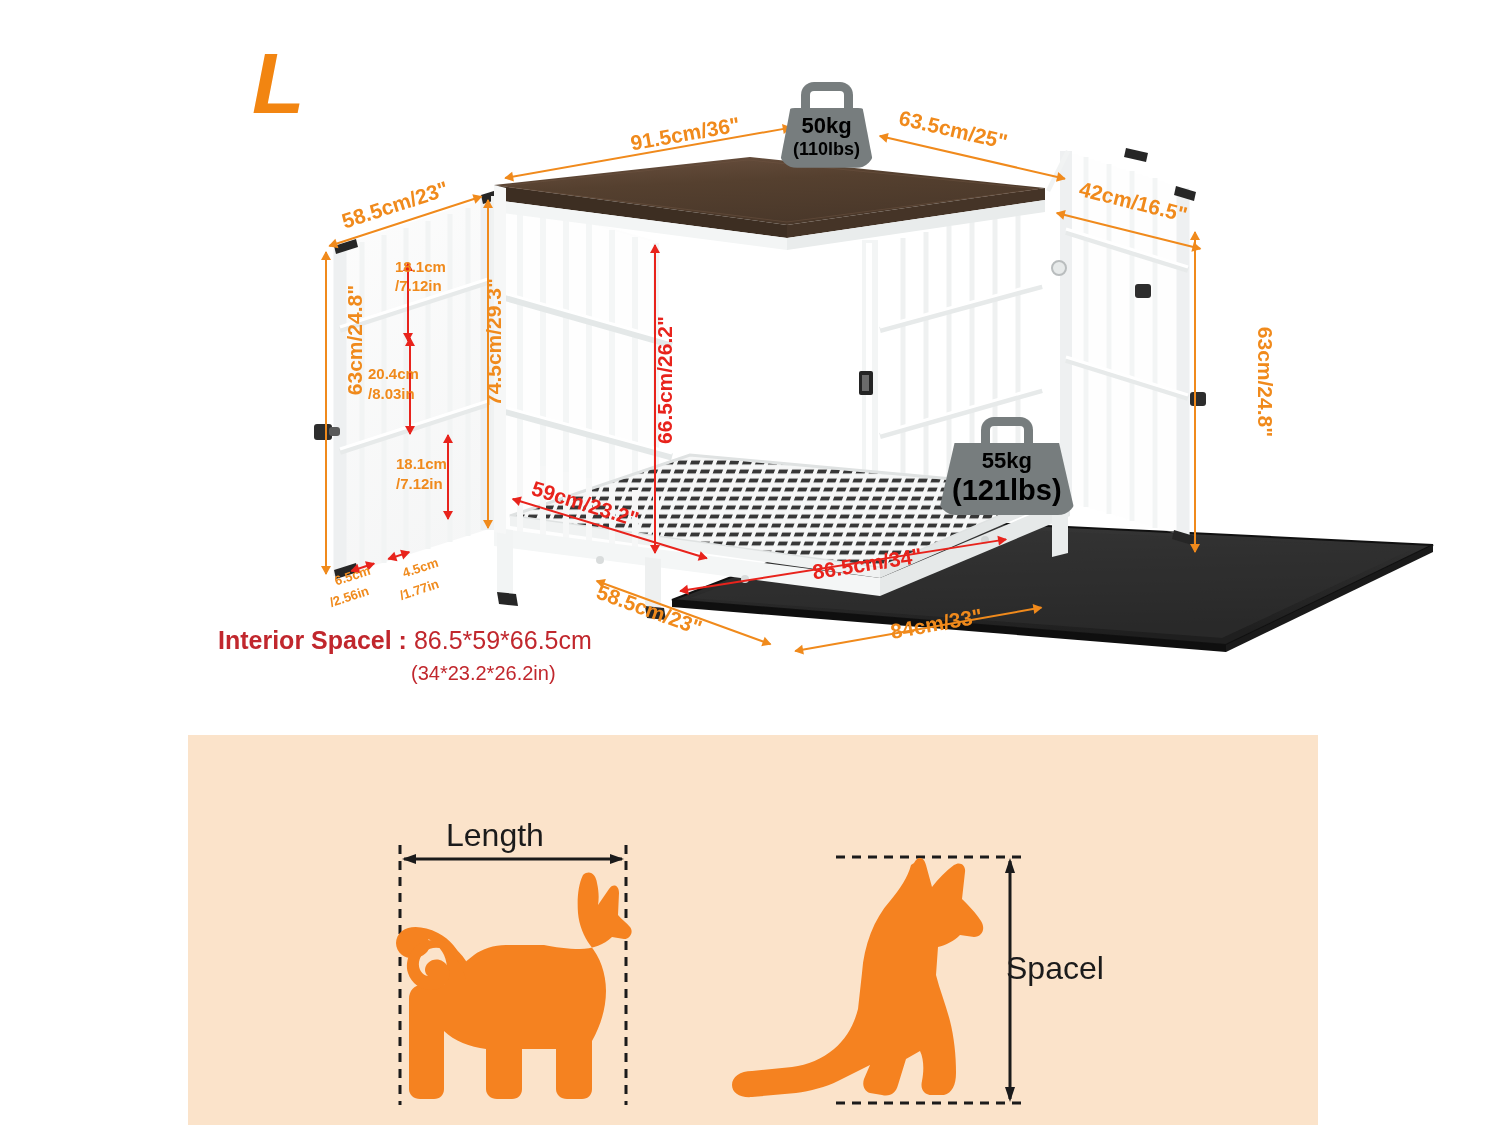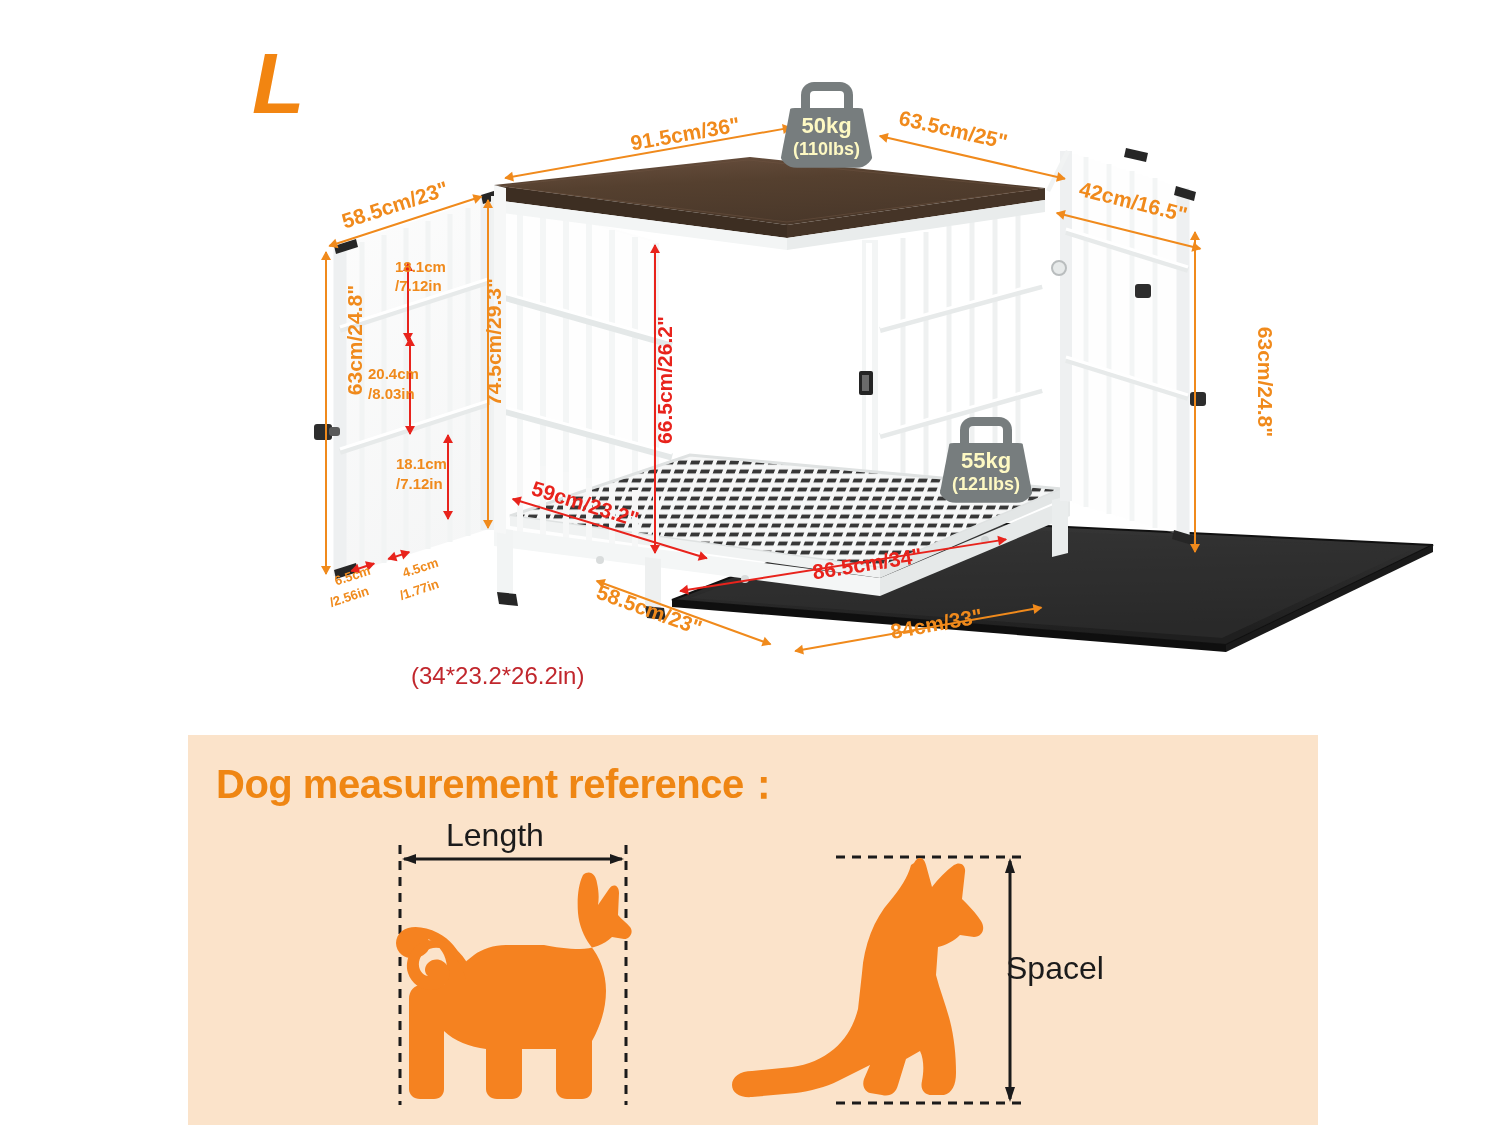--- a/index.html
+++ b/index.html
@@ -52,21 +52,21 @@
     border-top:5px solid transparent; border-bottom:5px solid transparent;
   }
   .arrowline b { left:-1px; border-right:9px solid #f08a1c; }
   .arrowline s { right:-1px; border-left:9px solid #f08a1c; }
   .arrowline.red b { border-right-color:#e8231c; }
   .arrowline.red s { border-left-color:#e8231c; }
 
   
   .weight {
     position:absolute;
-    color:#fef9c3;
+    color:#000000;
     text-align:center;
     font-weight:600;
     line-height:1.12;
     z-index:40;
   }
   .weight .body {
     background:#777d7e;
     border-radius:16px 16px 18px 18px;
     padding:6px 14px 9px;
     clip-path: polygon(12% 0, 88% 0, 100% 100%, 0% 100%);
@@ -440,29 +440,32 @@
     <div class="body">
       <div style="font-size:22px;">50kg</div>
       <div style="font-size:18px;">(110lbs)</div>
     </div>
   </div>
 
   <div class="weight" style="left:938px; top:443px;">
     <div class="handle"></div>
     <div class="body">
       <div style="font-size:22px;">55kg</div>
-      <div style="font-size:18px;">(121lbs)</div>
+      <div style="font-size:29px;">(121lbs)</div>
     </div>
   </div>
 
-  <div class="abs" style="left:411px; top:662px; font-size:24px; color:#c1272d; white-space:nowrap;">(34*23.2*26.2in)</div>
+  <div class="abs" style="left:218px; top:626px; font-size:25px; color:#c1272d; white-space:nowrap;">
+    <span style="font-weight:bold;">Interior Spacel :</span>
+    <span>86.5*59*66.5cm</span>
+  </div>
+  <div class="abs" style="left:411px; top:662px; font-size:20px; color:#c1272d; white-space:nowrap;">(34*23.2*26.2in)</div>
 
   <div id="ref-panel">
 
-    <div id="ref-title">Dog measurement reference：</div>
 
     <div class="ref-cap" style="left:258px; top:82px; width:180px; text-align:left;">Length</div>
 
     <svg class="abs" style="left:190px; top:110px;" width="460" height="280" viewBox="0 0 460 280">
 
       <line x1="22" y1="0" x2="22" y2="260" stroke="#1b1b1b" stroke-width="3" stroke-dasharray="9,7"></line>
       <line x1="248" y1="0" x2="248" y2="260" stroke="#1b1b1b" stroke-width="3" stroke-dasharray="9,7"></line>
 
       <line x1="26" y1="14" x2="244" y2="14" stroke="#1b1b1b" stroke-width="3"></line>
       <path d="M24,14 L38,9 L38,19 Z" fill="#1b1b1b"></path>

